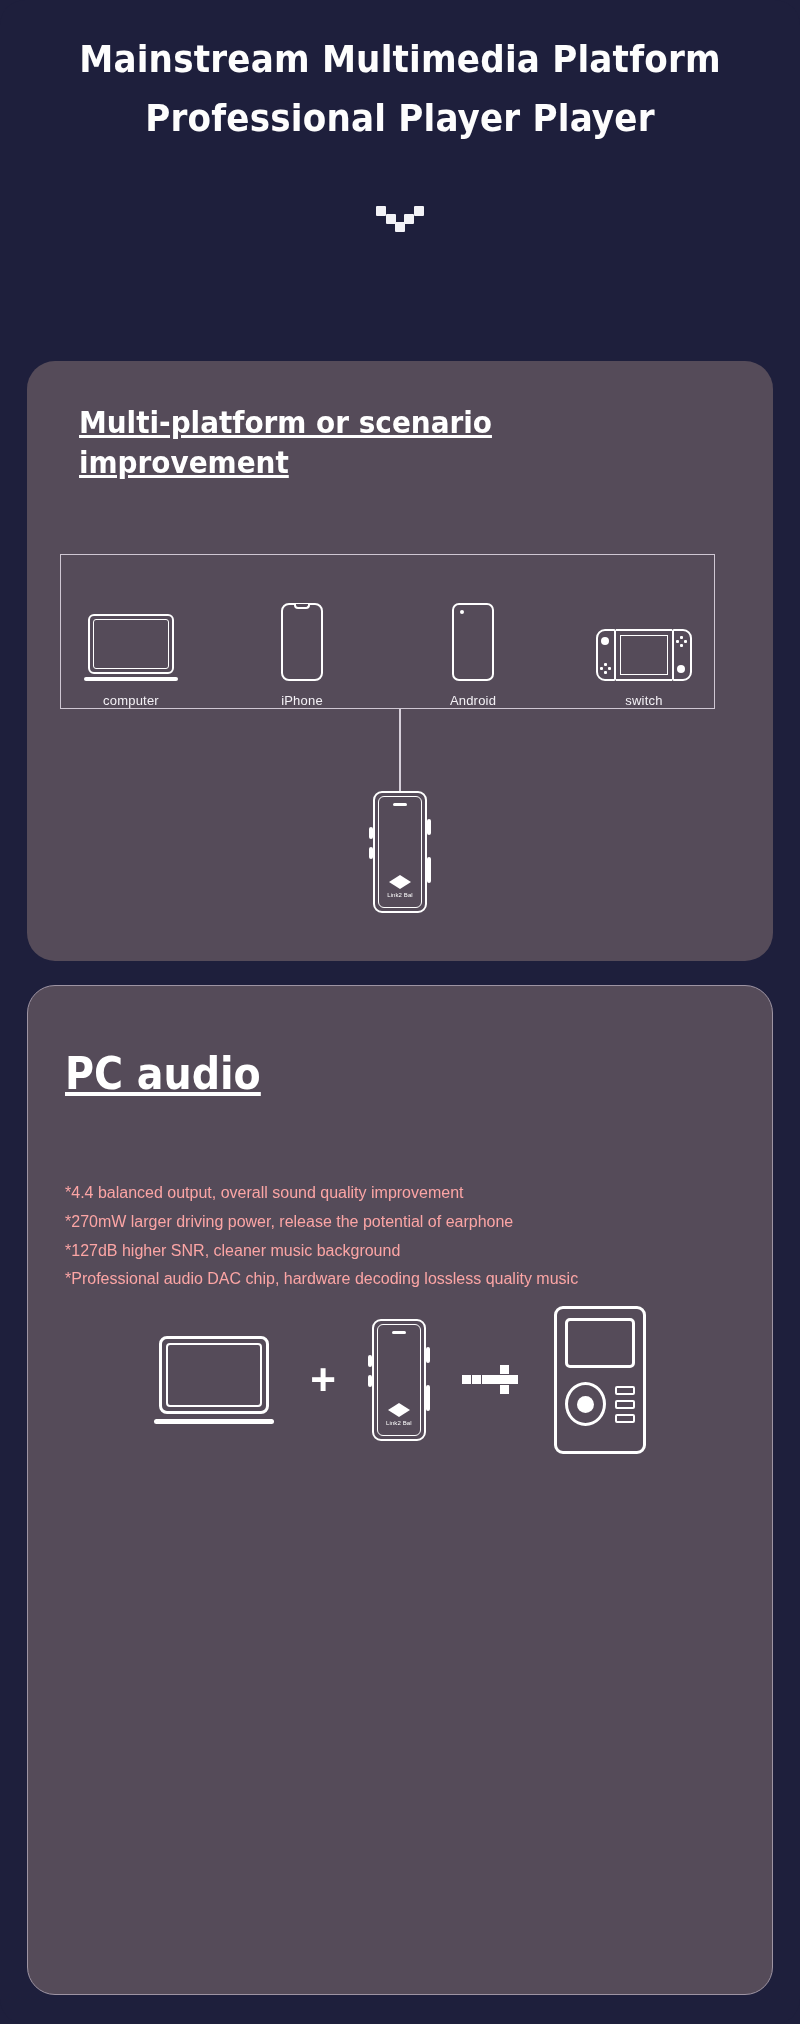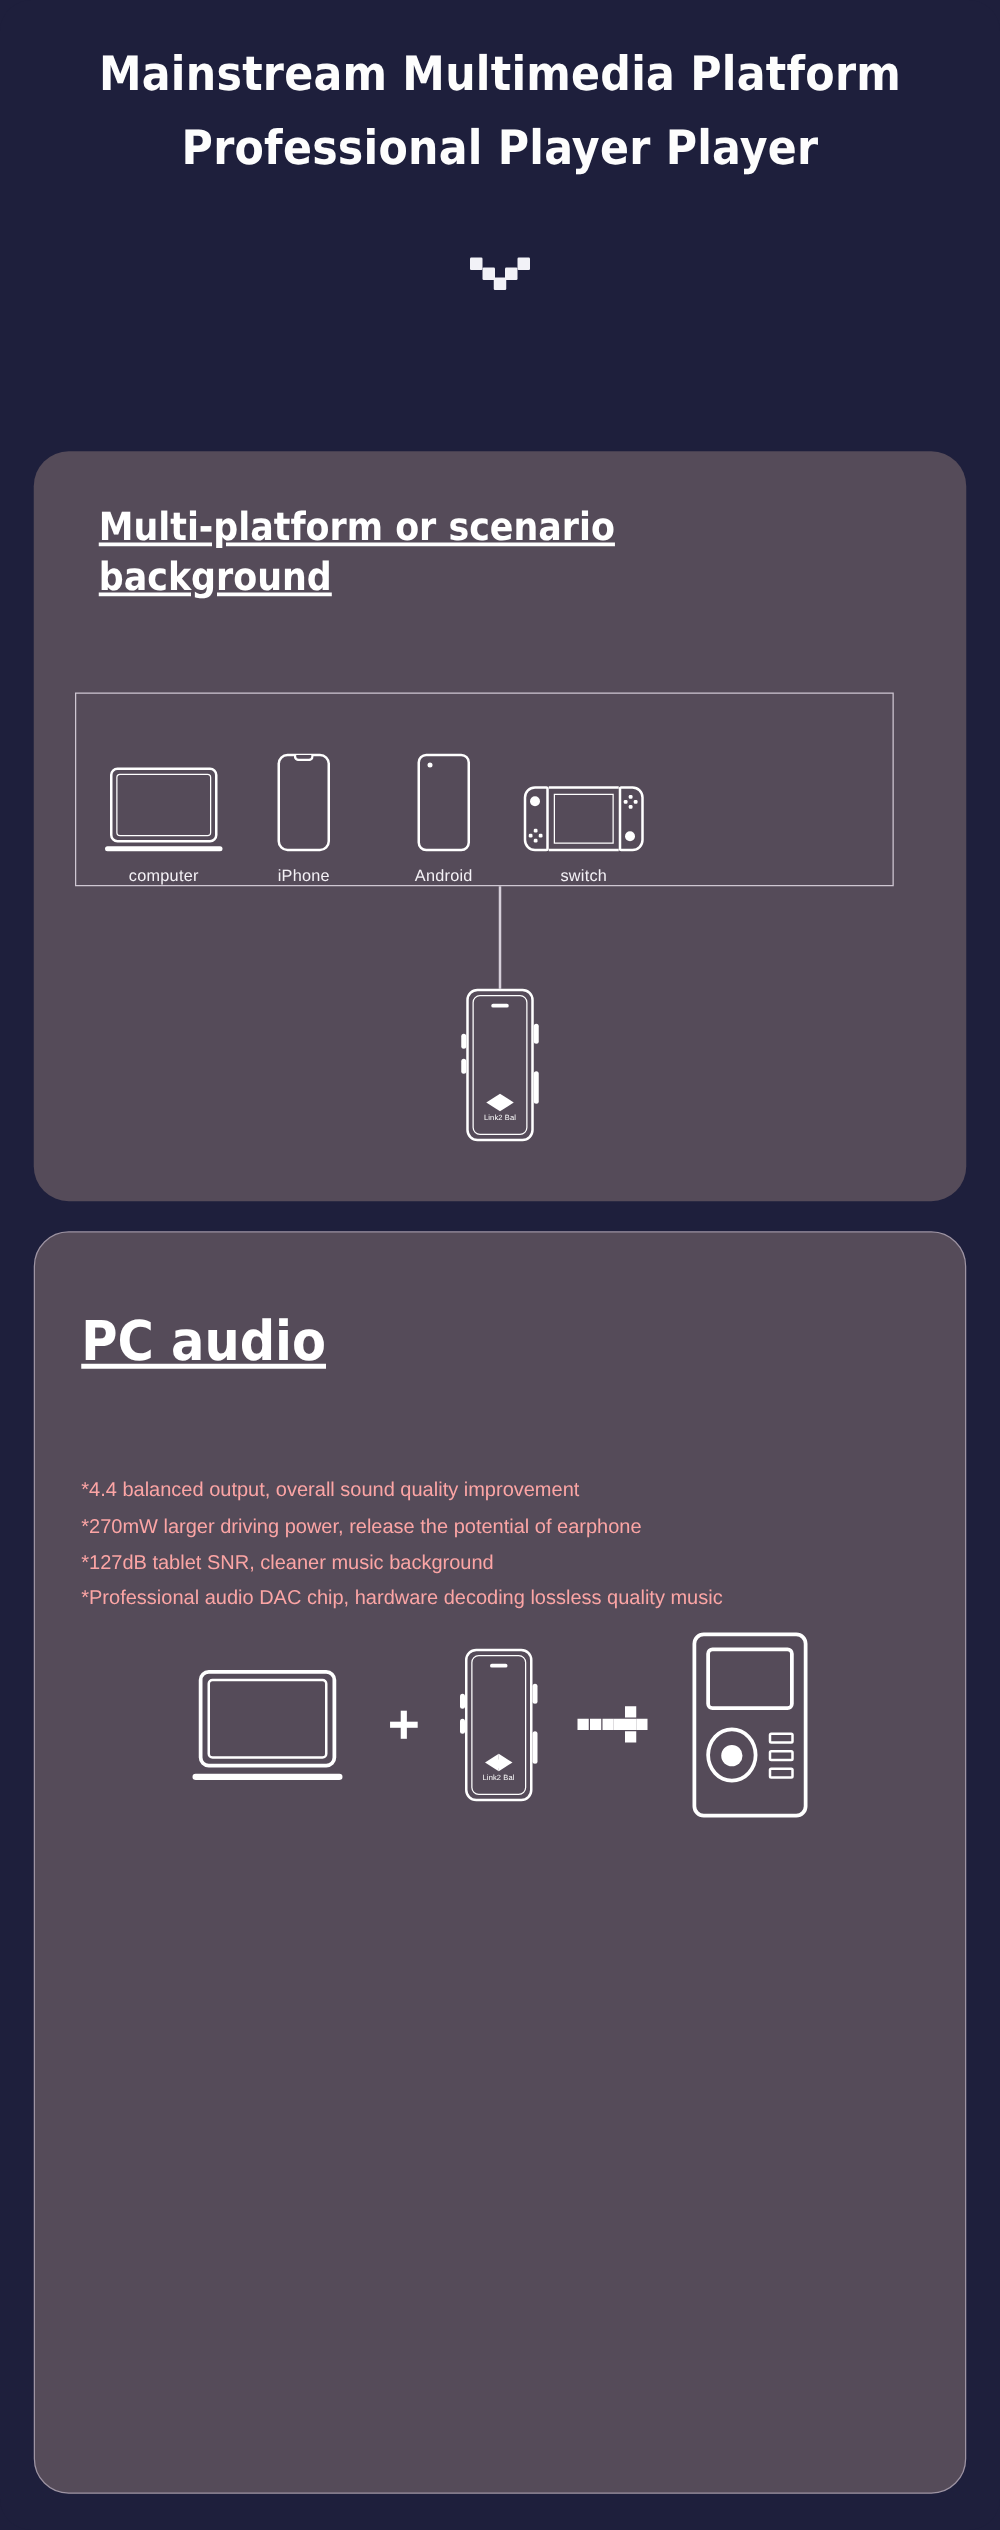--- a/index.html
+++ b/index.html
@@ -52,21 +52,21 @@
     font-size:44px; line-height:1.16; padding:62px 0 0 37px;
   }
   .card-title .l2 { display:block; }
 
   
   .device-box {
     position:absolute; left:33px; top:193px; width:655px; height:155px;
     border:1px solid #cfc7d3;
   }
   .device-row {
-    display:flex; align-items:flex-end; justify-content:flex-start;
+    display:flex; align-items:flex-end; justify-content:space-between;
     height:100%; padding:0 14px;
   }
   .device { text-align:center; width:112px; }
   .device .art {
     height:82px; display:flex; align-items:flex-end; justify-content:center;
   }
   .device .label {
     margin-top:12px; font-size:13px; color:#f4f1f6; letter-spacing:0.2px;
     font-family:"Liberation Sans", sans-serif;
   }
@@ -234,21 +234,21 @@
       <i class="p3"></i>
       <i class="p4"></i>
       <i class="p5"></i>
     </div>
   </div>
 
   <div class="card" id="card-platform">
 
     <div class="card-title">
       <span>Multi-platform or scenario</span>
-      <span class="l2">background</span>
+      <span class="l2">improvement</span>
     </div>
 
     <div class="device-box">
       <div class="device-row">
 
         <div class="device">
           <div class="art">
             <div class="laptop">
               <div class="lid">
                   <span></span>
@@ -338,21 +338,21 @@
 
   <div class="card" id="card-pc">
 
     <div class="card-title">
       <span>PC audio</span>
     </div>
 
     <div class="bullets">
       <p>*4.4 balanced output, overall sound quality improvement</p>
       <p>*270mW larger driving power, release the potential of earphone</p>
-      <p>*127dB tablet SNR, cleaner music background</p>
+      <p>*127dB higher SNR, cleaner music background</p>
       <p>*Professional audio DAC chip, hardware decoding lossless quality music</p>
     </div>
 
     <div class="combo-row">
 
       <div class="combo-cell">
         <div class="laptop-big">
           <div class="lid">
               <span></span>
             </div>

